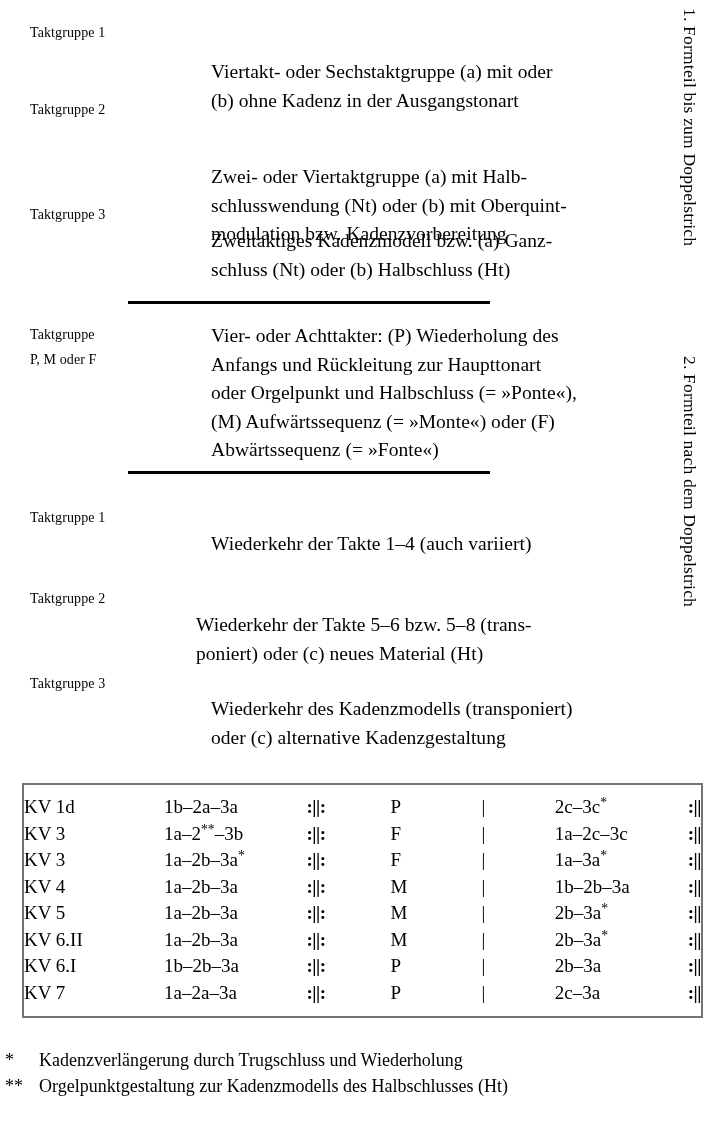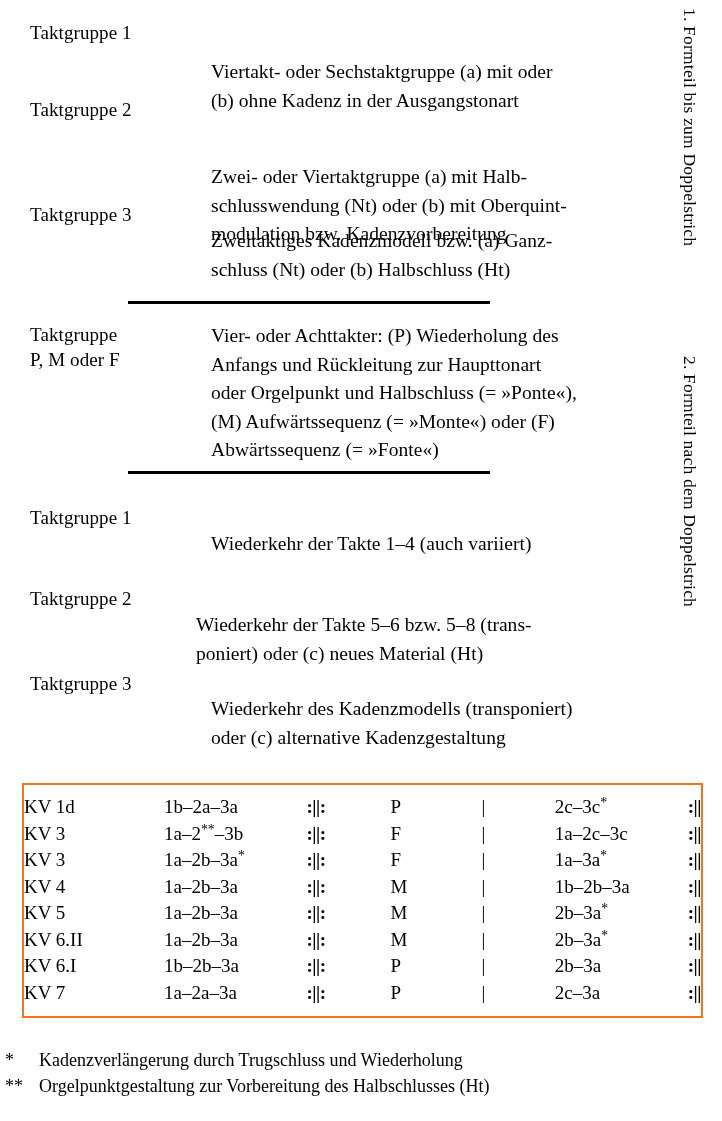--- a/index.html
+++ b/index.html
@@ -17,21 +17,21 @@
     height: 1121px;
     overflow: hidden;
     background: #ffffff;
   }
 
   
   .abs { position: absolute; }
 
   
   .group-label {
-    font-size: 19px;
+    font-size: 14px;
     line-height: 25px;
     letter-spacing: 0.1px;
     white-space: pre-line;
   }
 
   
   .desc {
     font-size: 19.5px;
     line-height: 28.5px;
     letter-spacing: 0.05px;
@@ -53,21 +53,21 @@
     transform: rotate(90deg);
   }
 
   
   #kv-box {
     position: absolute;
     left: 22px;
     top: 783px;
     width: 681px;
     height: 235px;
-    border: 2px solid #f97316;
+    border: 2px solid #737373;
     box-sizing: border-box;
   }
   table.kv {
     border-collapse: collapse;
     width: 100%;
     margin-top: 9px;
   }
   table.kv td {
     font-size: 19px;
     line-height: 26.5px;
@@ -218,16 +218,16 @@
             <td class="c-rep2">:||</td>
           </tr>
         </tbody>
     </table>
   </div>
 
   <div class="footnote-row" style="left:5px; top:1047px;">
     <span class="fn-mark">*</span><span>Kadenzverlängerung durch Trugschluss und Wiederholung</span>
   </div>
   <div class="footnote-row" style="left:5px; top:1073px;">
-    <span class="fn-mark">**</span><span>Orgelpunktgestaltung zur Vorbereitung des Halbschlusses (Ht)</span>
+    <span class="fn-mark">**</span><span>Orgelpunktgestaltung zur Kadenzmodells des Halbschlusses (Ht)</span>
   </div>
 
 </div>
 
 </body></html>

